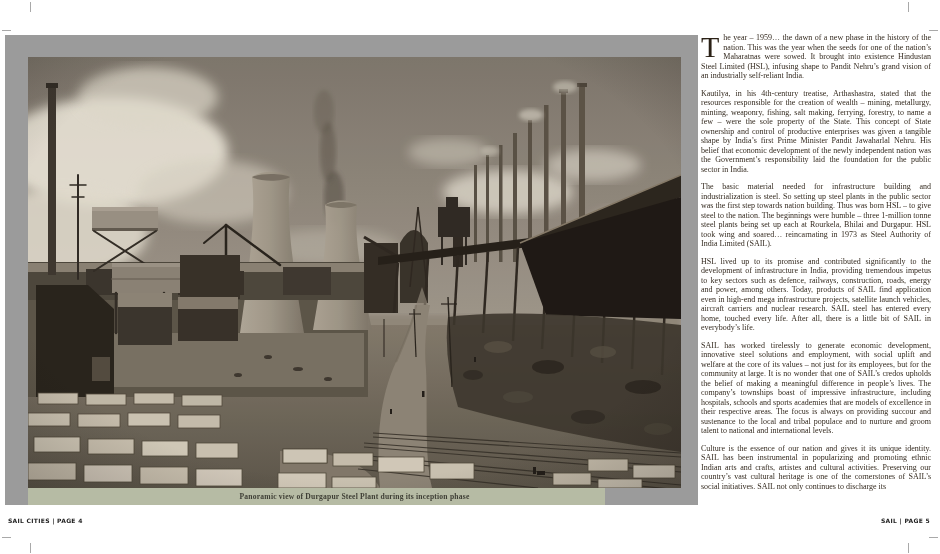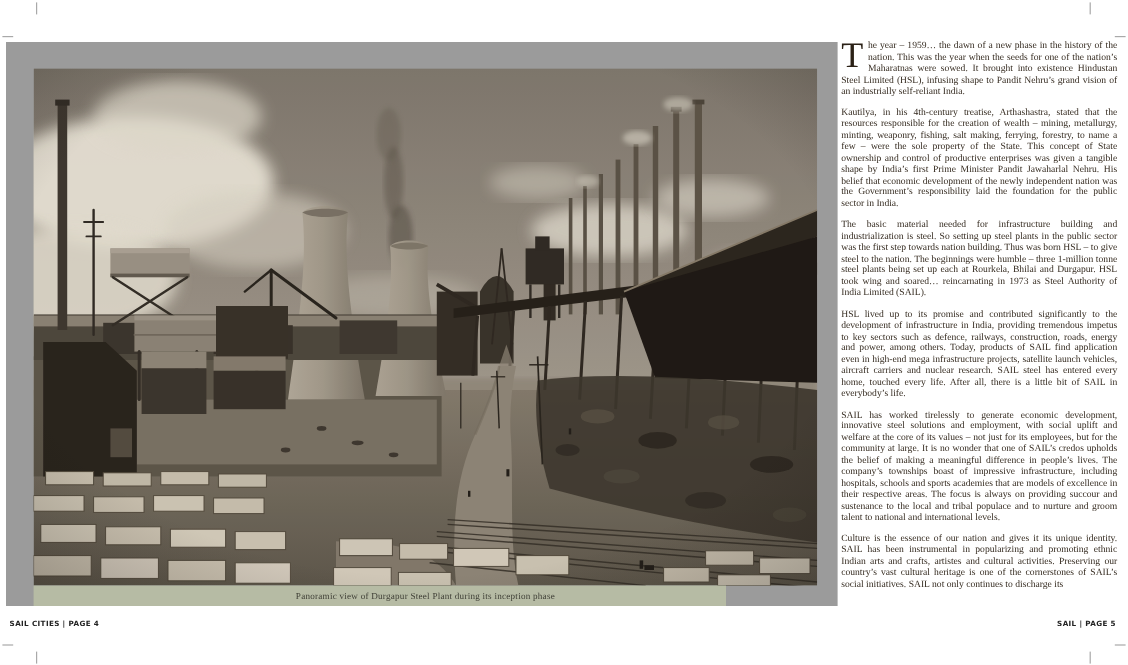--- a/index.html
+++ b/index.html
@@ -19,20 +19,21 @@
   }
   .photo-frame svg { position:absolute; left:23px; top:22px; display:block; }
   .caption-strip {
     position:absolute; left:23px; top:453px; width:577px; height:17px;
     background:#b6bba4;
   }
   .caption-text {
     position:absolute; left:23px; top:453px; width:653px; height:17px;
     line-height:17px; text-align:center; font-size:7.6px; color:#3e3e35;
     letter-spacing:.2px;
+    font-weight:bold;
   }
 
   
   .article {
     position:absolute; left:701px; top:33px; width:230px;
     font-size:8px; line-height:9.5px; color:#342a1f;
     text-align:justify;
   }
   .article p { margin:0 0 8px 0; }
   .dropcap {

